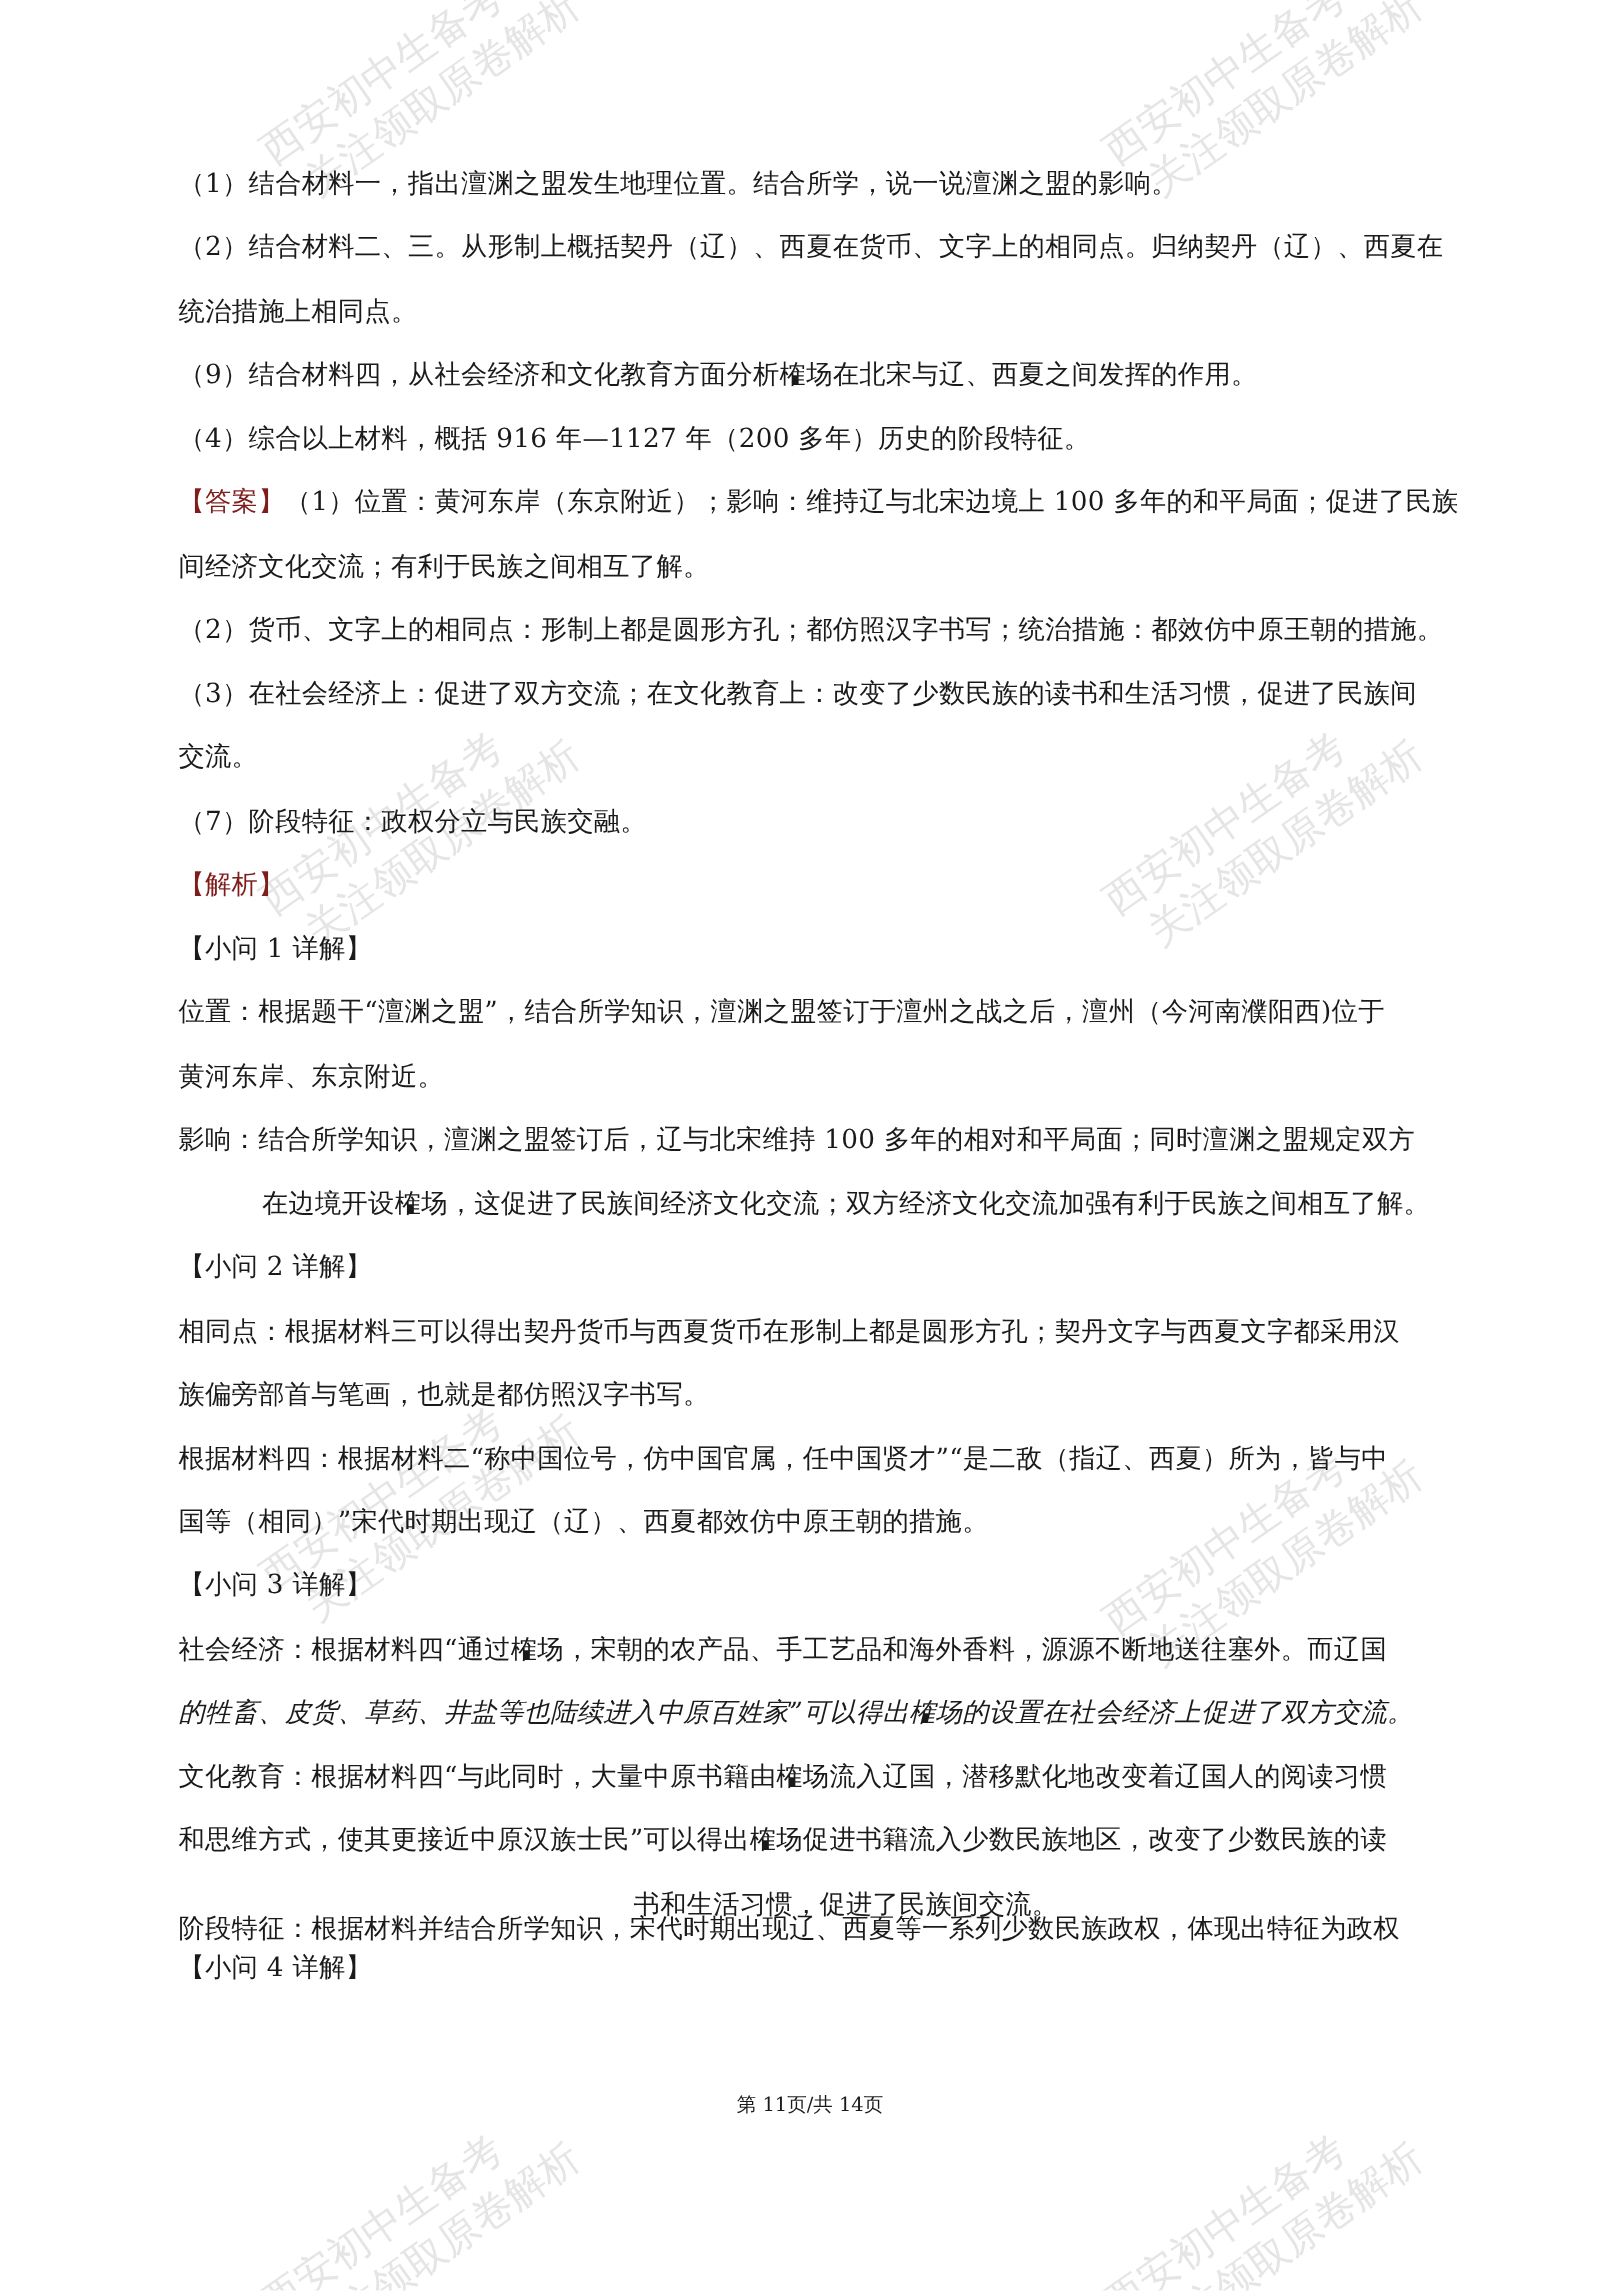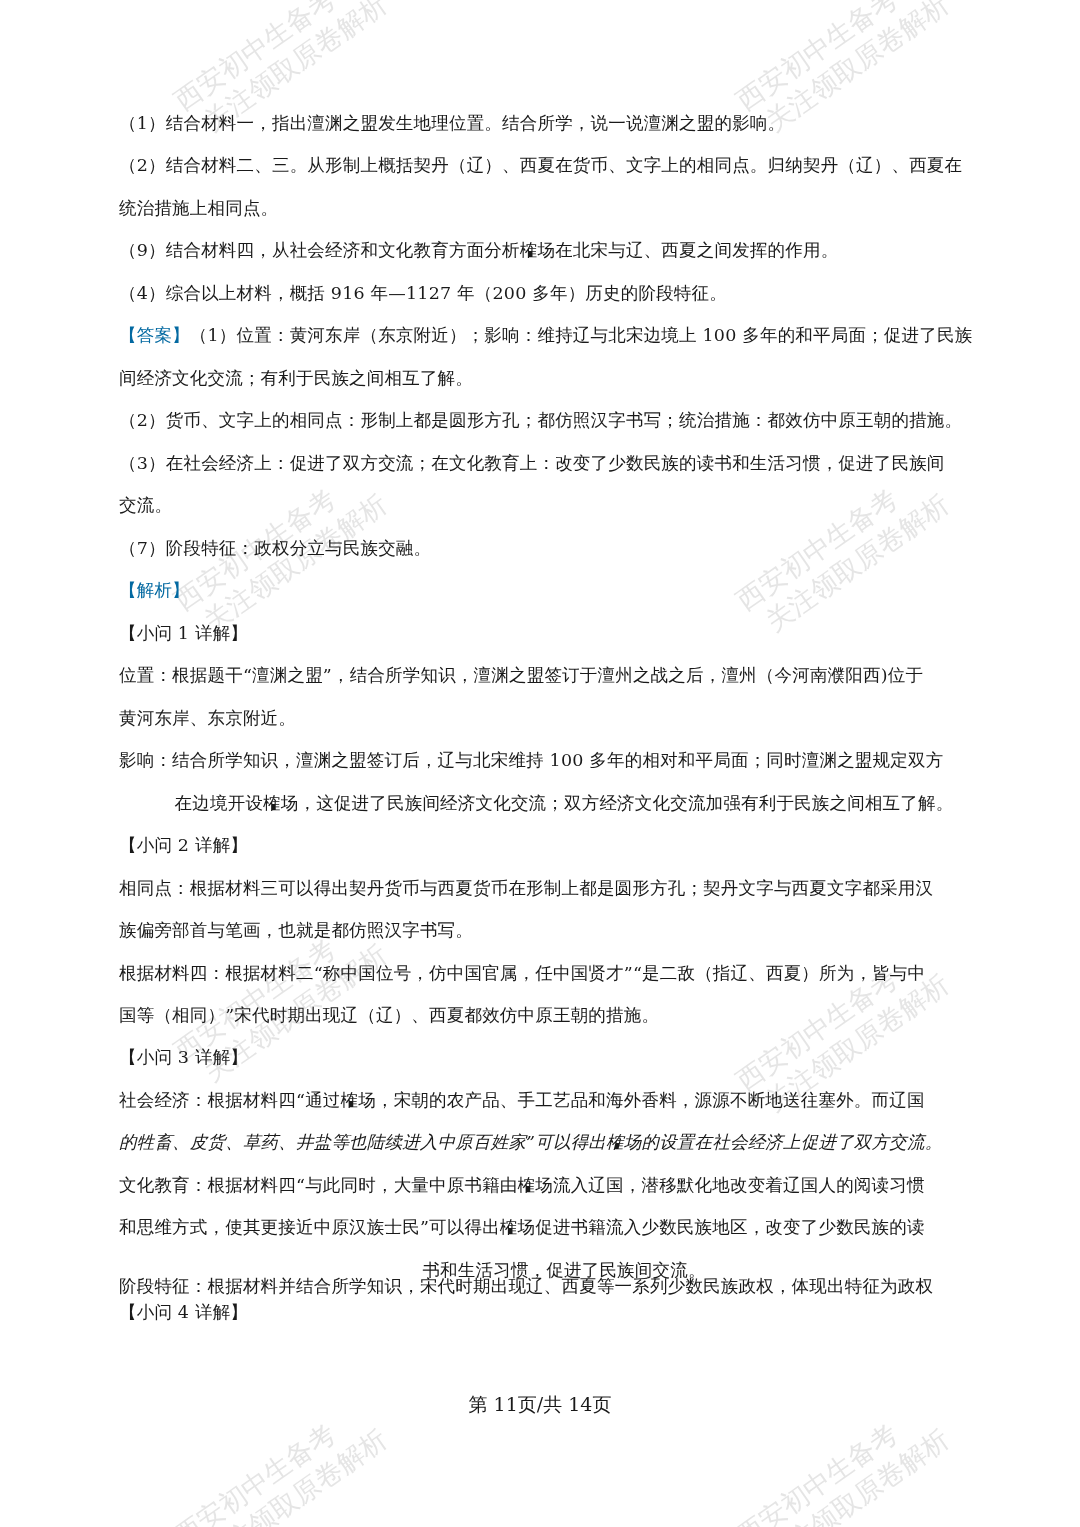--- a/index.html
+++ b/index.html
@@ -15,28 +15,28 @@
     .line {
       position: absolute;
       left: 99px;
       width: 890px;
       font-size: 17.5px;
       line-height: 24px;
       white-space: nowrap;
       letter-spacing: 0.2px;
       margin-left: 20px;
     }
-    .blue-label { color: #0369a1; }
+    .blue-label { color: #7f1d1d; }
     .footer {
       position: absolute;
       top: 1392px;
       left: 0;
       width: 1080px;
       text-align: center;
-      font-size: 19px;
+      font-size: 13px;
       line-height: 24px;
     }
     .wm {
       position: absolute;
       width: 240px;
       height: 120px;
       transform: rotate(-35deg);
       transform-origin: left top;
       color: rgba(160,160,160,0.28);
       font-family: "DejaVu Sans", "Liberation Sans", sans-serif;

